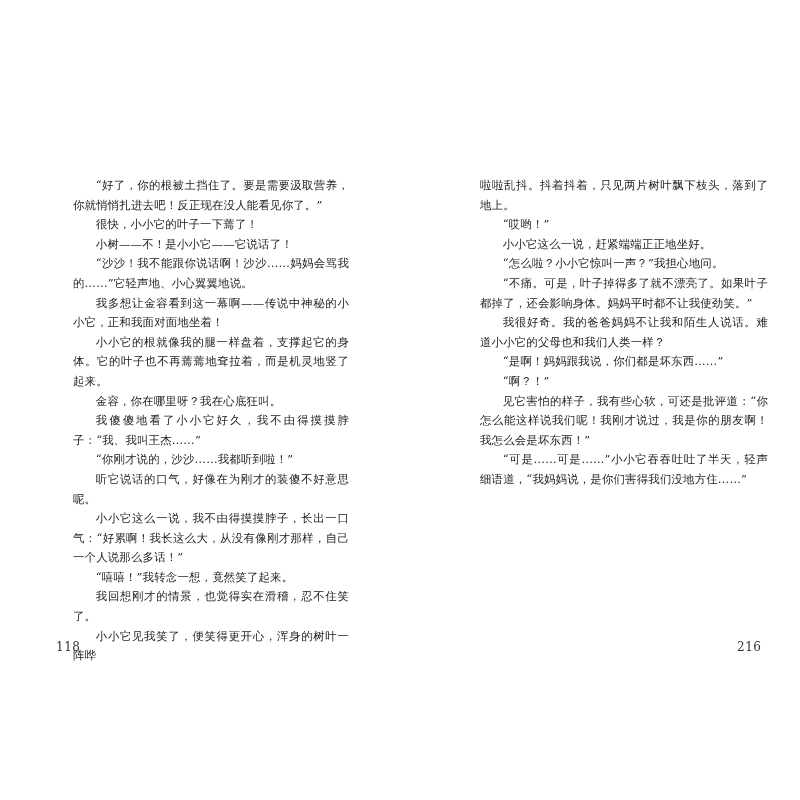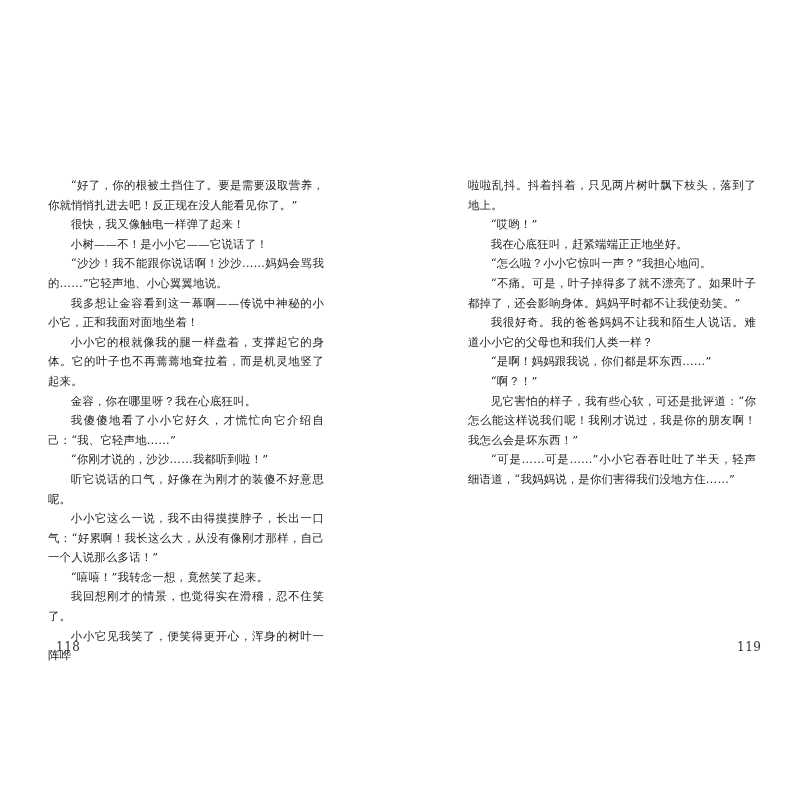--- a/index.html
+++ b/index.html
@@ -1,60 +1,60 @@
 <!DOCTYPE html>
 <html><head>
 <meta charset="utf-8">
 <style>
   html, body { margin: 0; padding: 0; }
   body {
     width: 800px; height: 800px; background: #ffffff; position: relative; overflow: hidden;
     font-family: "DejaVu Serif", "Liberation Serif", serif; color: #1c1c1c;
   }
   .page { position: absolute; top: 176px; }
-  .page-left { left: 48px; width: 276px; }
-  .page-right { left: 468px; width: 288px; }
+  .page-left { left: 73px; width: 276px; }
+  .page-right { left: 480px; width: 288px; }
   .para {
     font-size: 11.4px; line-height: 19.6px; margin: 0; padding: 0;
     text-align: justify; text-indent: 2em; letter-spacing: 0.2px;
     word-break: break-all;
   }
   .para.noindent { text-indent: 0; }
   .page-number {
     position: absolute; top: 640px; font-size: 12px; color: #333; letter-spacing: 0.5px;
   }
   .pn-left { left: 56px; }
   .pn-right { left: 737px; }
 </style>
 </head>
 <body>
 
 <div class="page page-left">
   <p class="para">“好了，你的根被土挡住了。要是需要汲取营养，你就悄悄扎进去吧！反正现在没人能看见你了。”</p>
-  <p class="para">很快，我又像触电一样弹了起来！</p>
+  <p class="para">很快，小小它的叶子一下蔫了！</p>
   <p class="para">小树——不！是小小它——它说话了！</p>
   <p class="para">“沙沙！我不能跟你说话啊！沙沙……妈妈会骂我的……”它轻声地、小心翼翼地说。</p>
   <p class="para">我多想让金容看到这一幕啊——传说中神秘的小小它，正和我面对面地坐着！</p>
   <p class="para">小小它的根就像我的腿一样盘着，支撑起它的身体。它的叶子也不再蔫蔫地耷拉着，而是机灵地竖了起来。</p>
   <p class="para">金容，你在哪里呀？我在心底狂叫。</p>
-  <p class="para">我傻傻地看了小小它好久，才慌忙向它介绍自己：“我、它轻声地……”</p>
+  <p class="para">我傻傻地看了小小它好久，我不由得摸摸脖子：“我、我叫王杰……”</p>
   <p class="para">“你刚才说的，沙沙……我都听到啦！”</p>
   <p class="para">听它说话的口气，好像在为刚才的装傻不好意思呢。</p>
   <p class="para">小小它这么一说，我不由得摸摸脖子，长出一口气：“好累啊！我长这么大，从没有像刚才那样，自己一个人说那么多话！”</p>
   <p class="para">“嘻嘻！”我转念一想，竟然笑了起来。</p>
   <p class="para">我回想刚才的情景，也觉得实在滑稽，忍不住笑了。</p>
   <p class="para">小小它见我笑了，便笑得更开心，浑身的树叶一阵哗</p>
 </div>
 <div class="page-number pn-left">118</div>
 
 <div class="page page-right">
   <p class="para noindent">啦啦乱抖。抖着抖着，只见两片树叶飘下枝头，落到了地上。</p>
   <p class="para">“哎哟！”</p>
-  <p class="para">我在心底狂叫，赶紧端端正正地坐好。</p>
+  <p class="para">小小它这么一说，赶紧端端正正地坐好。</p>
   <p class="para">“怎么啦？小小它惊叫一声？”我担心地问。</p>
   <p class="para">“不痛。可是，叶子掉得多了就不漂亮了。如果叶子都掉了，还会影响身体。妈妈平时都不让我使劲笑。”</p>
   <p class="para">我很好奇。我的爸爸妈妈不让我和陌生人说话。难道小小它的父母也和我们人类一样？</p>
   <p class="para">“是啊！妈妈跟我说，你们都是坏东西……”</p>
   <p class="para">“啊？！”</p>
   <p class="para">见它害怕的样子，我有些心软，可还是批评道：“你怎么能这样说我们呢！我刚才说过，我是你的朋友啊！我怎么会是坏东西！”</p>
   <p class="para">“可是……可是……”小小它吞吞吐吐了半天，轻声细语道，“我妈妈说，是你们害得我们没地方住……”</p>
 </div>
-<div class="page-number pn-right">119</div>
+<div class="page-number pn-right">216</div>
 
 </body></html>

